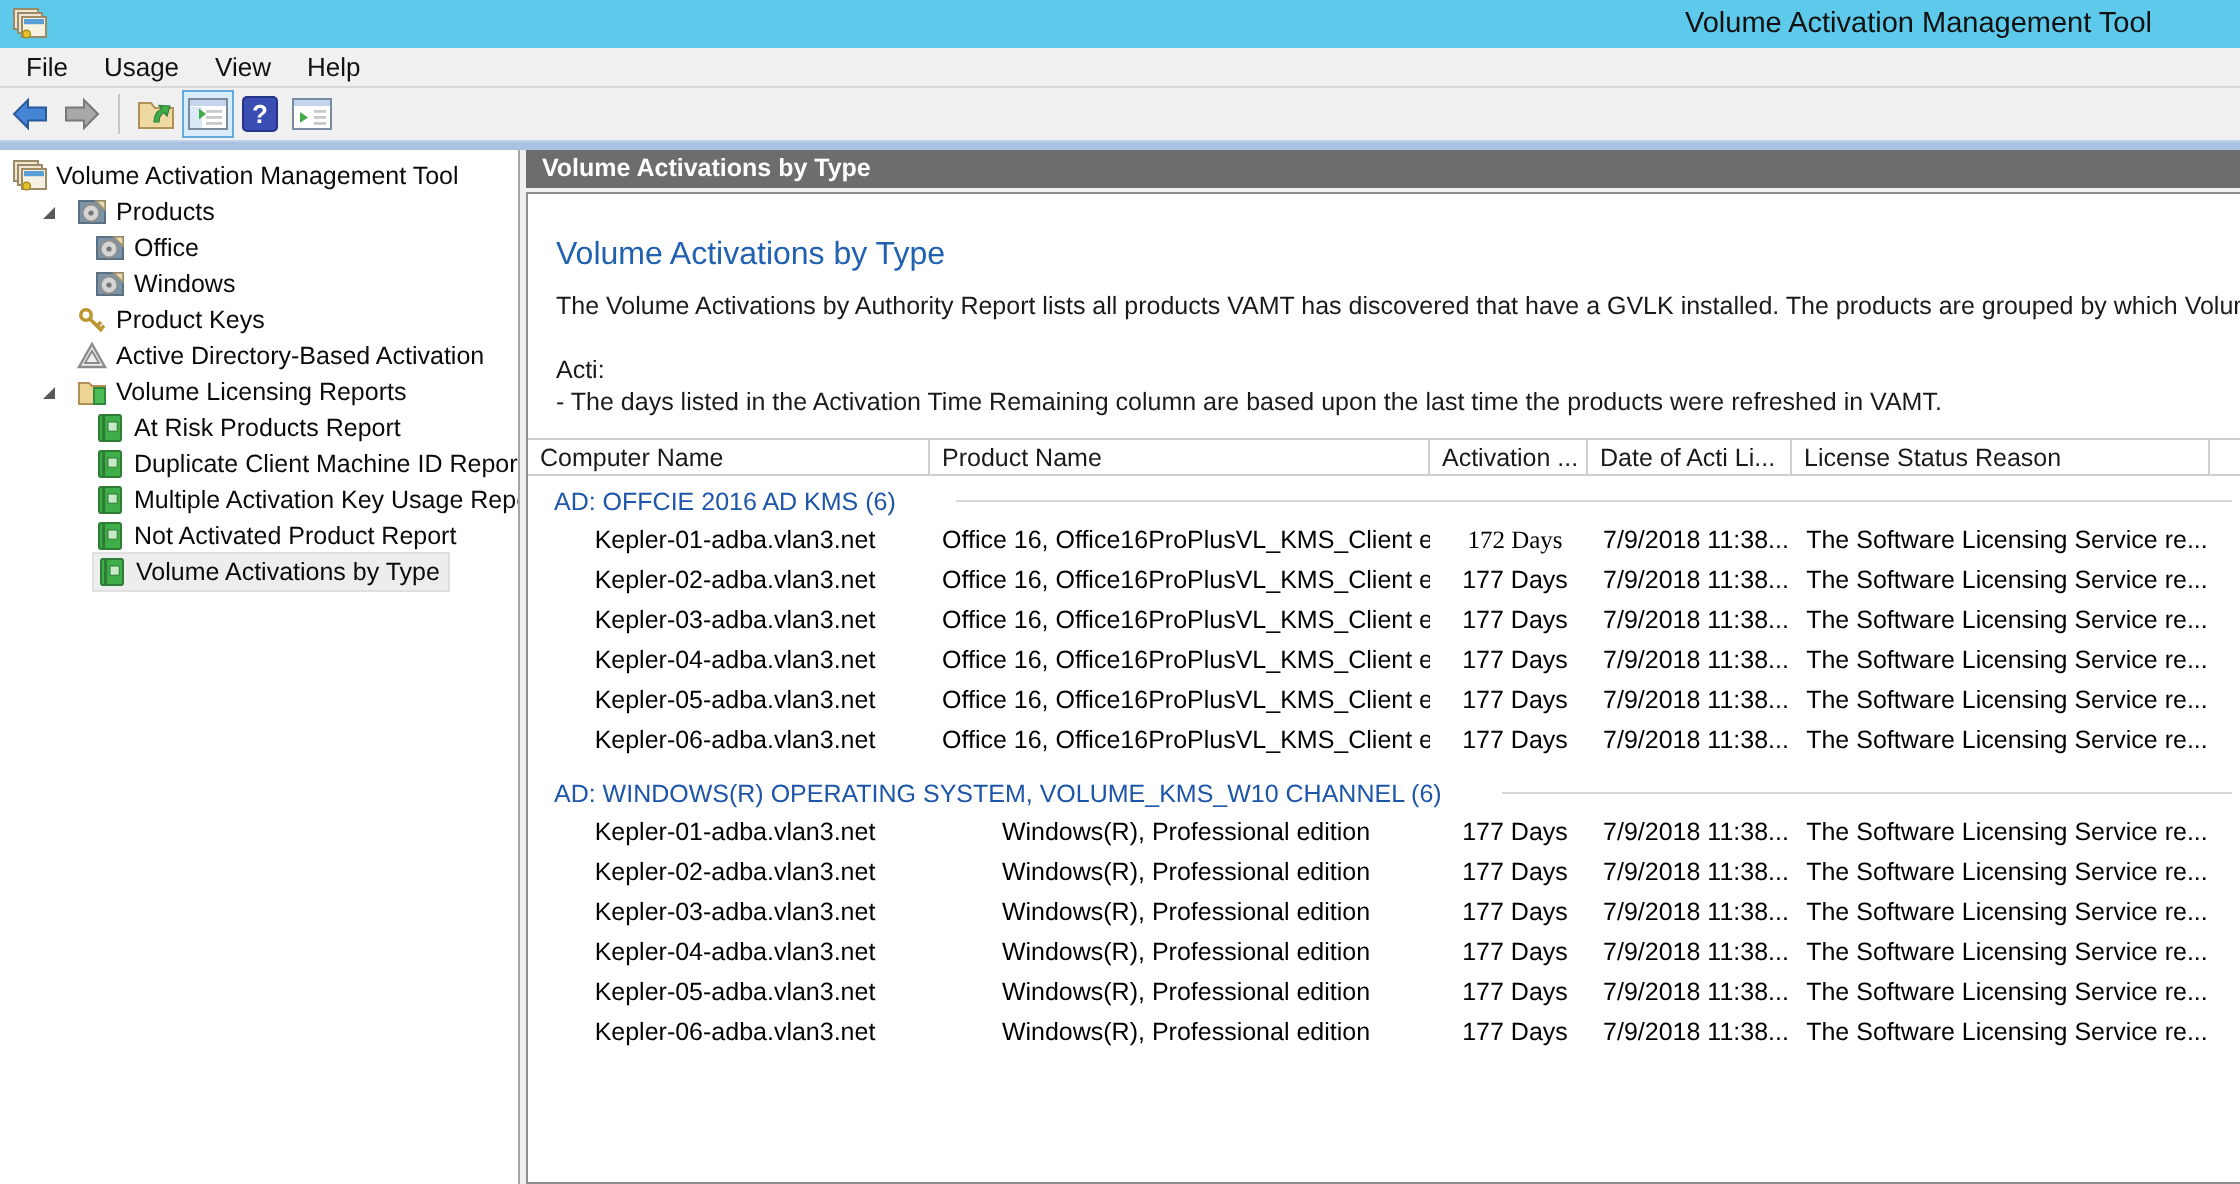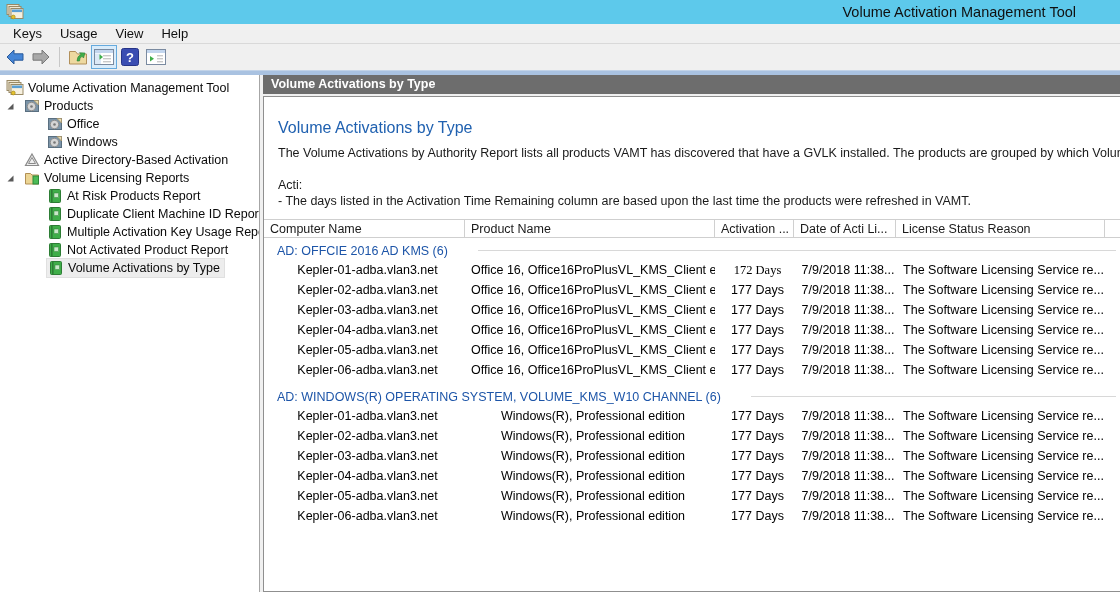--- a/index.html
+++ b/index.html
@@ -28,21 +28,21 @@
   
   .bodyrow { display:flex; height:517px; background:#f0f0f0; }
 
   
   .tree { width:260px; background:#fff; border-right:1px solid #a6a6a6; padding-top:4px; overflow:hidden; }
   .tree-row { height:18px; display:flex; align-items:center; white-space:nowrap; }
   .tree-row .slot { width:18px; display:flex; align-items:center; justify-content:flex-start; flex:none; }
   .tree-row .ticon { display:flex; flex:none; margin-right:4px; }
   .tree-row .tlabel { font-size:12.5px; color:#0a0a0a; }
   .lvl0 { padding-left:6px; }
-  .lvl1 { padding-left:6px; }
+  .lvl1 { padding-left:20px; }
   .lvl2 { padding-left:47px; }
   .tree-row.selected .sel-wrap { background:#ededed; outline:1px solid #e0e0e0; }
   .sel-wrap { display:flex; align-items:center; height:18px; padding:0 4px 0 1px; }
 
   
   .main { flex:1; margin-left:3px; display:flex; flex-direction:column; overflow:hidden; }
   .pane-header { height:19px; background:#6d6d6d; color:#fff; font-weight:bold; font-size:12.5px;
                  line-height:19px; padding-left:8px; flex:none; }
   .content { margin-top:2px; background:#fff; border:1px solid #8f8f8f; border-right:none;
              flex:1; overflow:hidden; }
@@ -74,21 +74,21 @@
       <rect x="3" y="2.5" width="12" height="10" fill="#efe7d2" stroke="#9a8a66"></rect>
       <rect x="5" y="4.5" width="12" height="10" fill="#f6f0e0" stroke="#9a8a66"></rect>
       <rect x="6" y="5.5" width="10" height="2.6" fill="#5a9fd4"></rect>
       <circle cx="7.3" cy="13" r="1.9" fill="#e5c32e" stroke="#a88a1a" stroke-width="0.7"></circle>
     </svg>
   </span>
   <span class="title">Volume Activation Management Tool</span>
 </div>
 
 <div class="menubar">
-  <span class="menu-item">Keys</span>
+  <span class="menu-item">File</span>
   <span class="menu-item">Usage</span>
   <span class="menu-item">View</span>
   <span class="menu-item">Help</span>
 </div>
 
 <div class="toolbar">
   <span class="tool-btn">
     <svg width="22" height="22" viewBox="0 0 22 22">
       <path d="M10 4 L3 11 L10 18 L10 14.2 H19 V7.8 H10 Z" fill="#4585d6" stroke="#2b5a9a"></path>
     </svg>
@@ -187,20 +187,32 @@
         <svg width="16" height="16" viewBox="0 0 16 16">
           <rect x="1.5" y="2.5" width="13" height="11" fill="#7b94a8" stroke="#5a6f80"></rect>
           <circle cx="7.5" cy="8.5" r="4.2" fill="#d5d5d5" stroke="#8f8f8f"></circle>
           <circle cx="7.5" cy="8.5" r="1.3" fill="#777777"></circle>
           <path d="M10 2.5 h4.5 v4.5 Z" fill="#e9dcb2" stroke="#a8946a" stroke-width="0.8"></path>
         </svg>
       </span>
       <span class="tlabel">Windows</span>
     </div>
 
+    <div class="tree-row lvl1">
+      <span class="slot"></span>
+      <span class="ticon">
+        <svg width="16" height="16" viewBox="0 0 16 16">
+          <g stroke="#bd9630" stroke-width="1.8" fill="none">
+            <circle cx="5" cy="5.5" r="2.6"></circle>
+            <path d="M7 7.5 L13 13.5 M10.5 11 l2 -2 M12.2 12.7 l1.8 -1.8"></path>
+          </g>
+        </svg>
+      </span>
+      <span class="tlabel">Product Keys</span>
+    </div>
 
     <div class="tree-row lvl1">
       <span class="slot"></span>
       <span class="ticon">
         <svg width="16" height="16" viewBox="0 0 16 16">
           <path d="M8 2 L14.5 13.5 H1.5 Z" fill="#eeeeee" stroke="#8a8a8a" stroke-width="1.2"></path>
           <path d="M8 5.5 L11.5 11.5 H4.5 Z" fill="none" stroke="#8a8a8a" stroke-width="1"></path>
         </svg>
       </span>
       <span class="tlabel">Active Directory-Based Activation</span>

